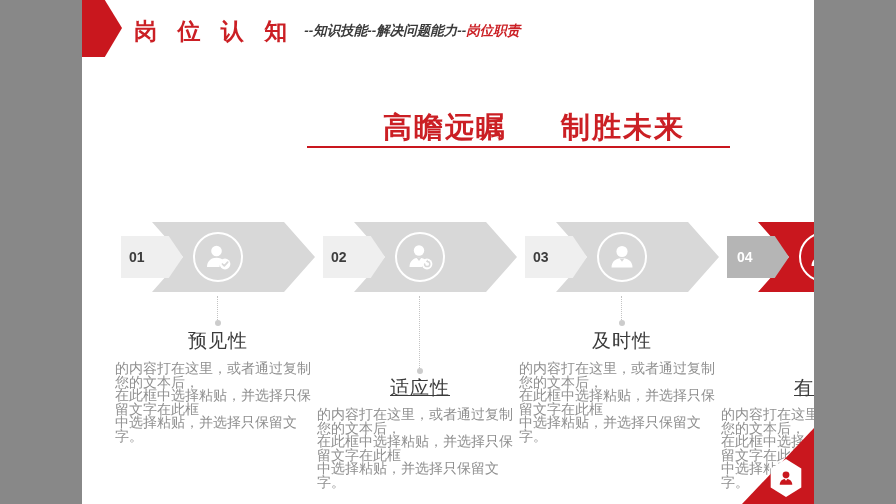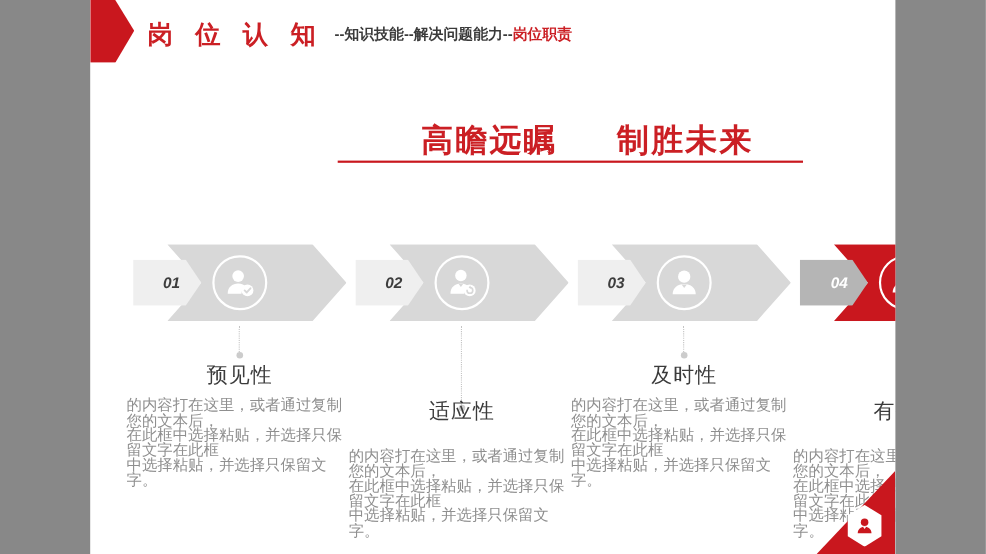--- a/index.html
+++ b/index.html
@@ -17,21 +17,21 @@
     clip-path:polygon(0 0,57% 0,100% 49%,57% 100%,0 100%);
   }
   .header-row {
     position:absolute; left:52px; top:12px; height:38px;
     display:flex; align-items:center;
   }
   .header-title {
     color:var(--text-red,#cb1f24); font-size:23px; font-weight:bold;
     letter-spacing:7px; white-space:nowrap;
   }
-  .header-subtitle { margin-left:10px; font-size:13.5px; font-weight:bold; white-space:nowrap; }
+  .header-subtitle { margin-left:10px; font-size:13.5px; font-weight:bold; white-space:nowrap;font-style:italic; }
   .header-subtitle .sub-dark { color:var(--text-dark,#3a3a3a); }
   .header-subtitle .sub-red { color:var(--text-red,#cb1f24); }
 
   
   .hero-title {
     position:absolute; left:0; top:108px; width:896px;
     text-align:center; color:var(--text-red,#cb1f24);
     font-size:29px; font-weight:bold; letter-spacing:2px;
     transform:translateX(4px);
   }
@@ -55,22 +55,22 @@
   }
   .step--accent .step-chevron { background:var(--accent-red,#c9171e); }
   .step-tab {
     position:absolute; left:3px; top:16px; width:62px; height:42px;
     background:var(--tab-light,#efefef);
     clip-path:polygon(0 0,77% 0,100% 50%,77% 100%,0 100%);
     display:flex; align-items:center;
   }
   .step--accent .step-tab { background:var(--tab-dark,#b5b5b5); }
   .step-number {
-    width:100%; text-align:center; padding-left:8px;
-    font-size:14px; font-style:italic; font-weight:bold; color:#3d3d3d;
+    width:100%; padding-left:8px;
+    font-size:14px; font-weight:bold; color:#3d3d3d;
   }
   .step--accent .step-number { color:#ffffff;padding-left:10px; }
   .step-circle {
     position:absolute; left:75px; top:12px; width:50px; height:50px;
     border:2.5px solid #ffffff; border-radius:50%;
     display:flex; align-items:center; justify-content:center;
   }
   .step-circle svg { width:32px; height:32px; display:block; }
   .step-connector {
     position:absolute; left:99px; top:76px; width:0;
@@ -81,21 +81,21 @@
     background:#cccccc;
   }
   .step .step-connector { height:24px; }
   .step .step-dot { top:100px; }
   .step--low .step-connector { height:72px; }
   .step--low .step-dot { top:148px; }
   .step-label {
     position:absolute; left:0; top:108px; width:200px; text-align:center;
     font-size:19px; color:#3b3b3b; letter-spacing:1px;
   }
-  .step--low .step-label { top:141px; }
+  .step--low .step-label { top:155px;text-decoration:underline; }
   .step-desc {
     position:absolute; left:-3px; top:142px; width:206px; text-align:left;
     font-size:14px; line-height:13.5px; color:var(--desc-gray,#8f8f8f);
     white-space:pre-line;
   }
   .step--low .step-desc { top:188px; }
   .step1 { left:36px; }
   .step2 { left:238px; }
   .step3 { left:440px; }
   .step4 { left:642px; }

